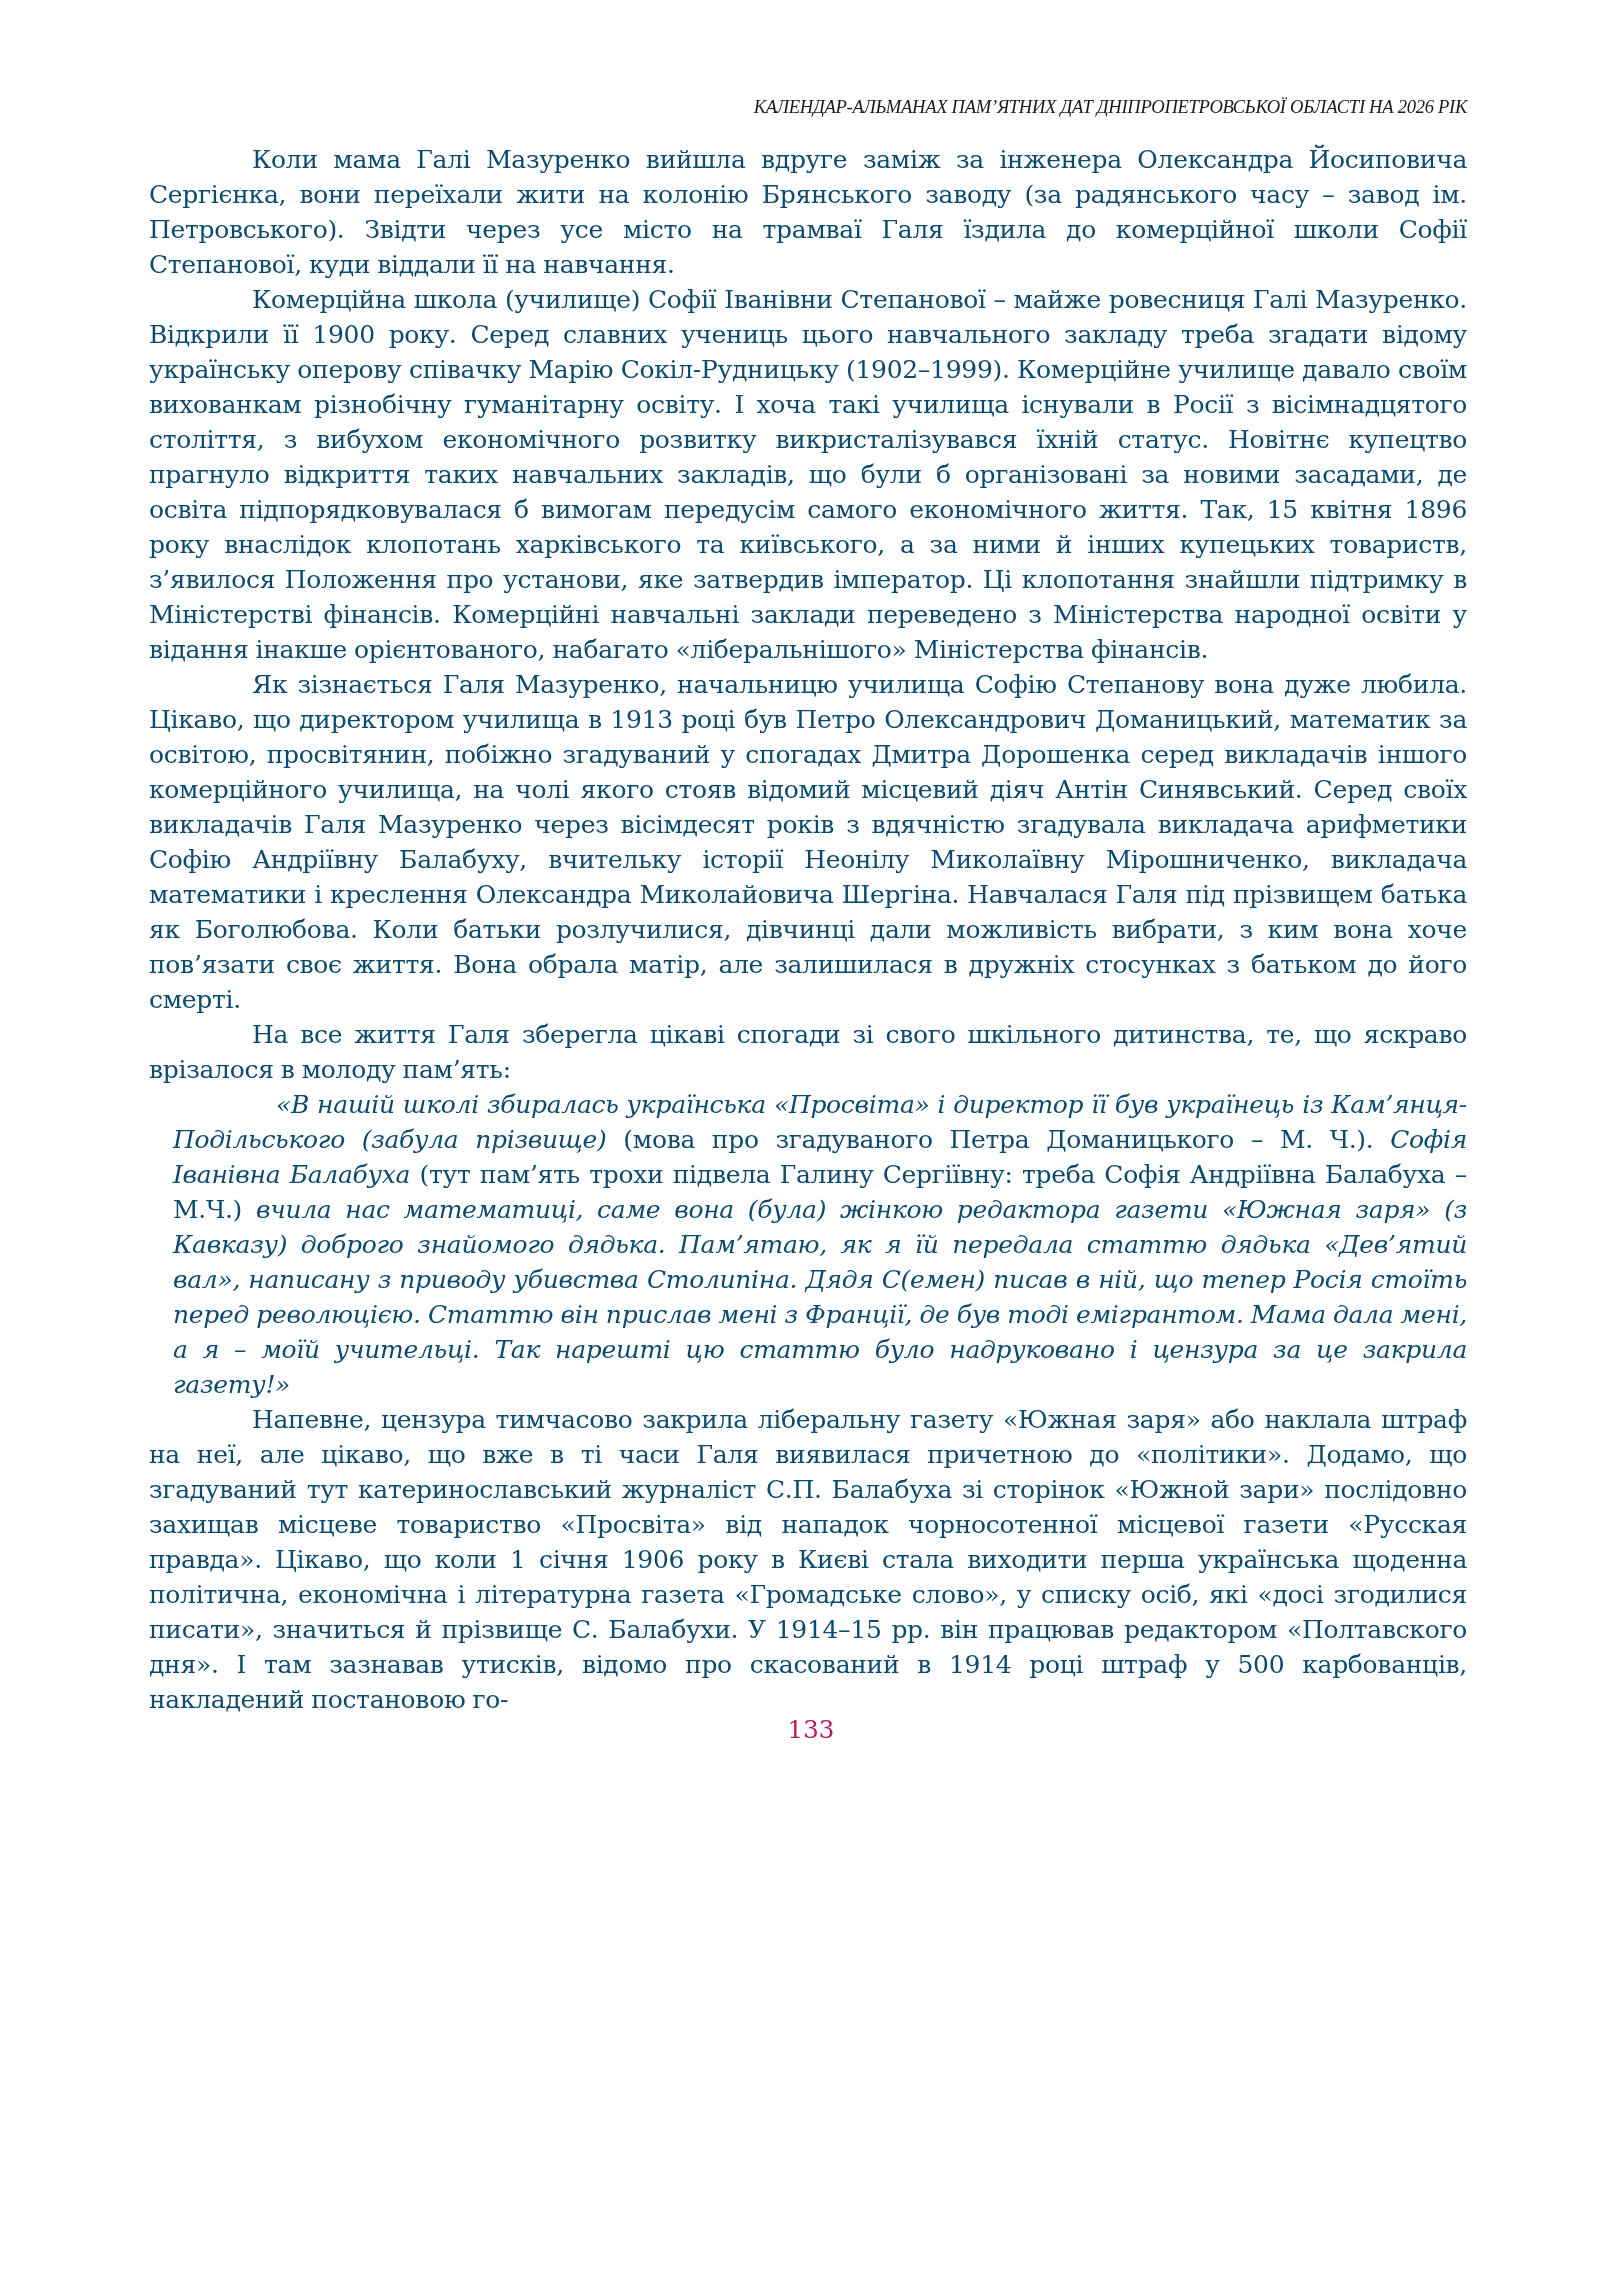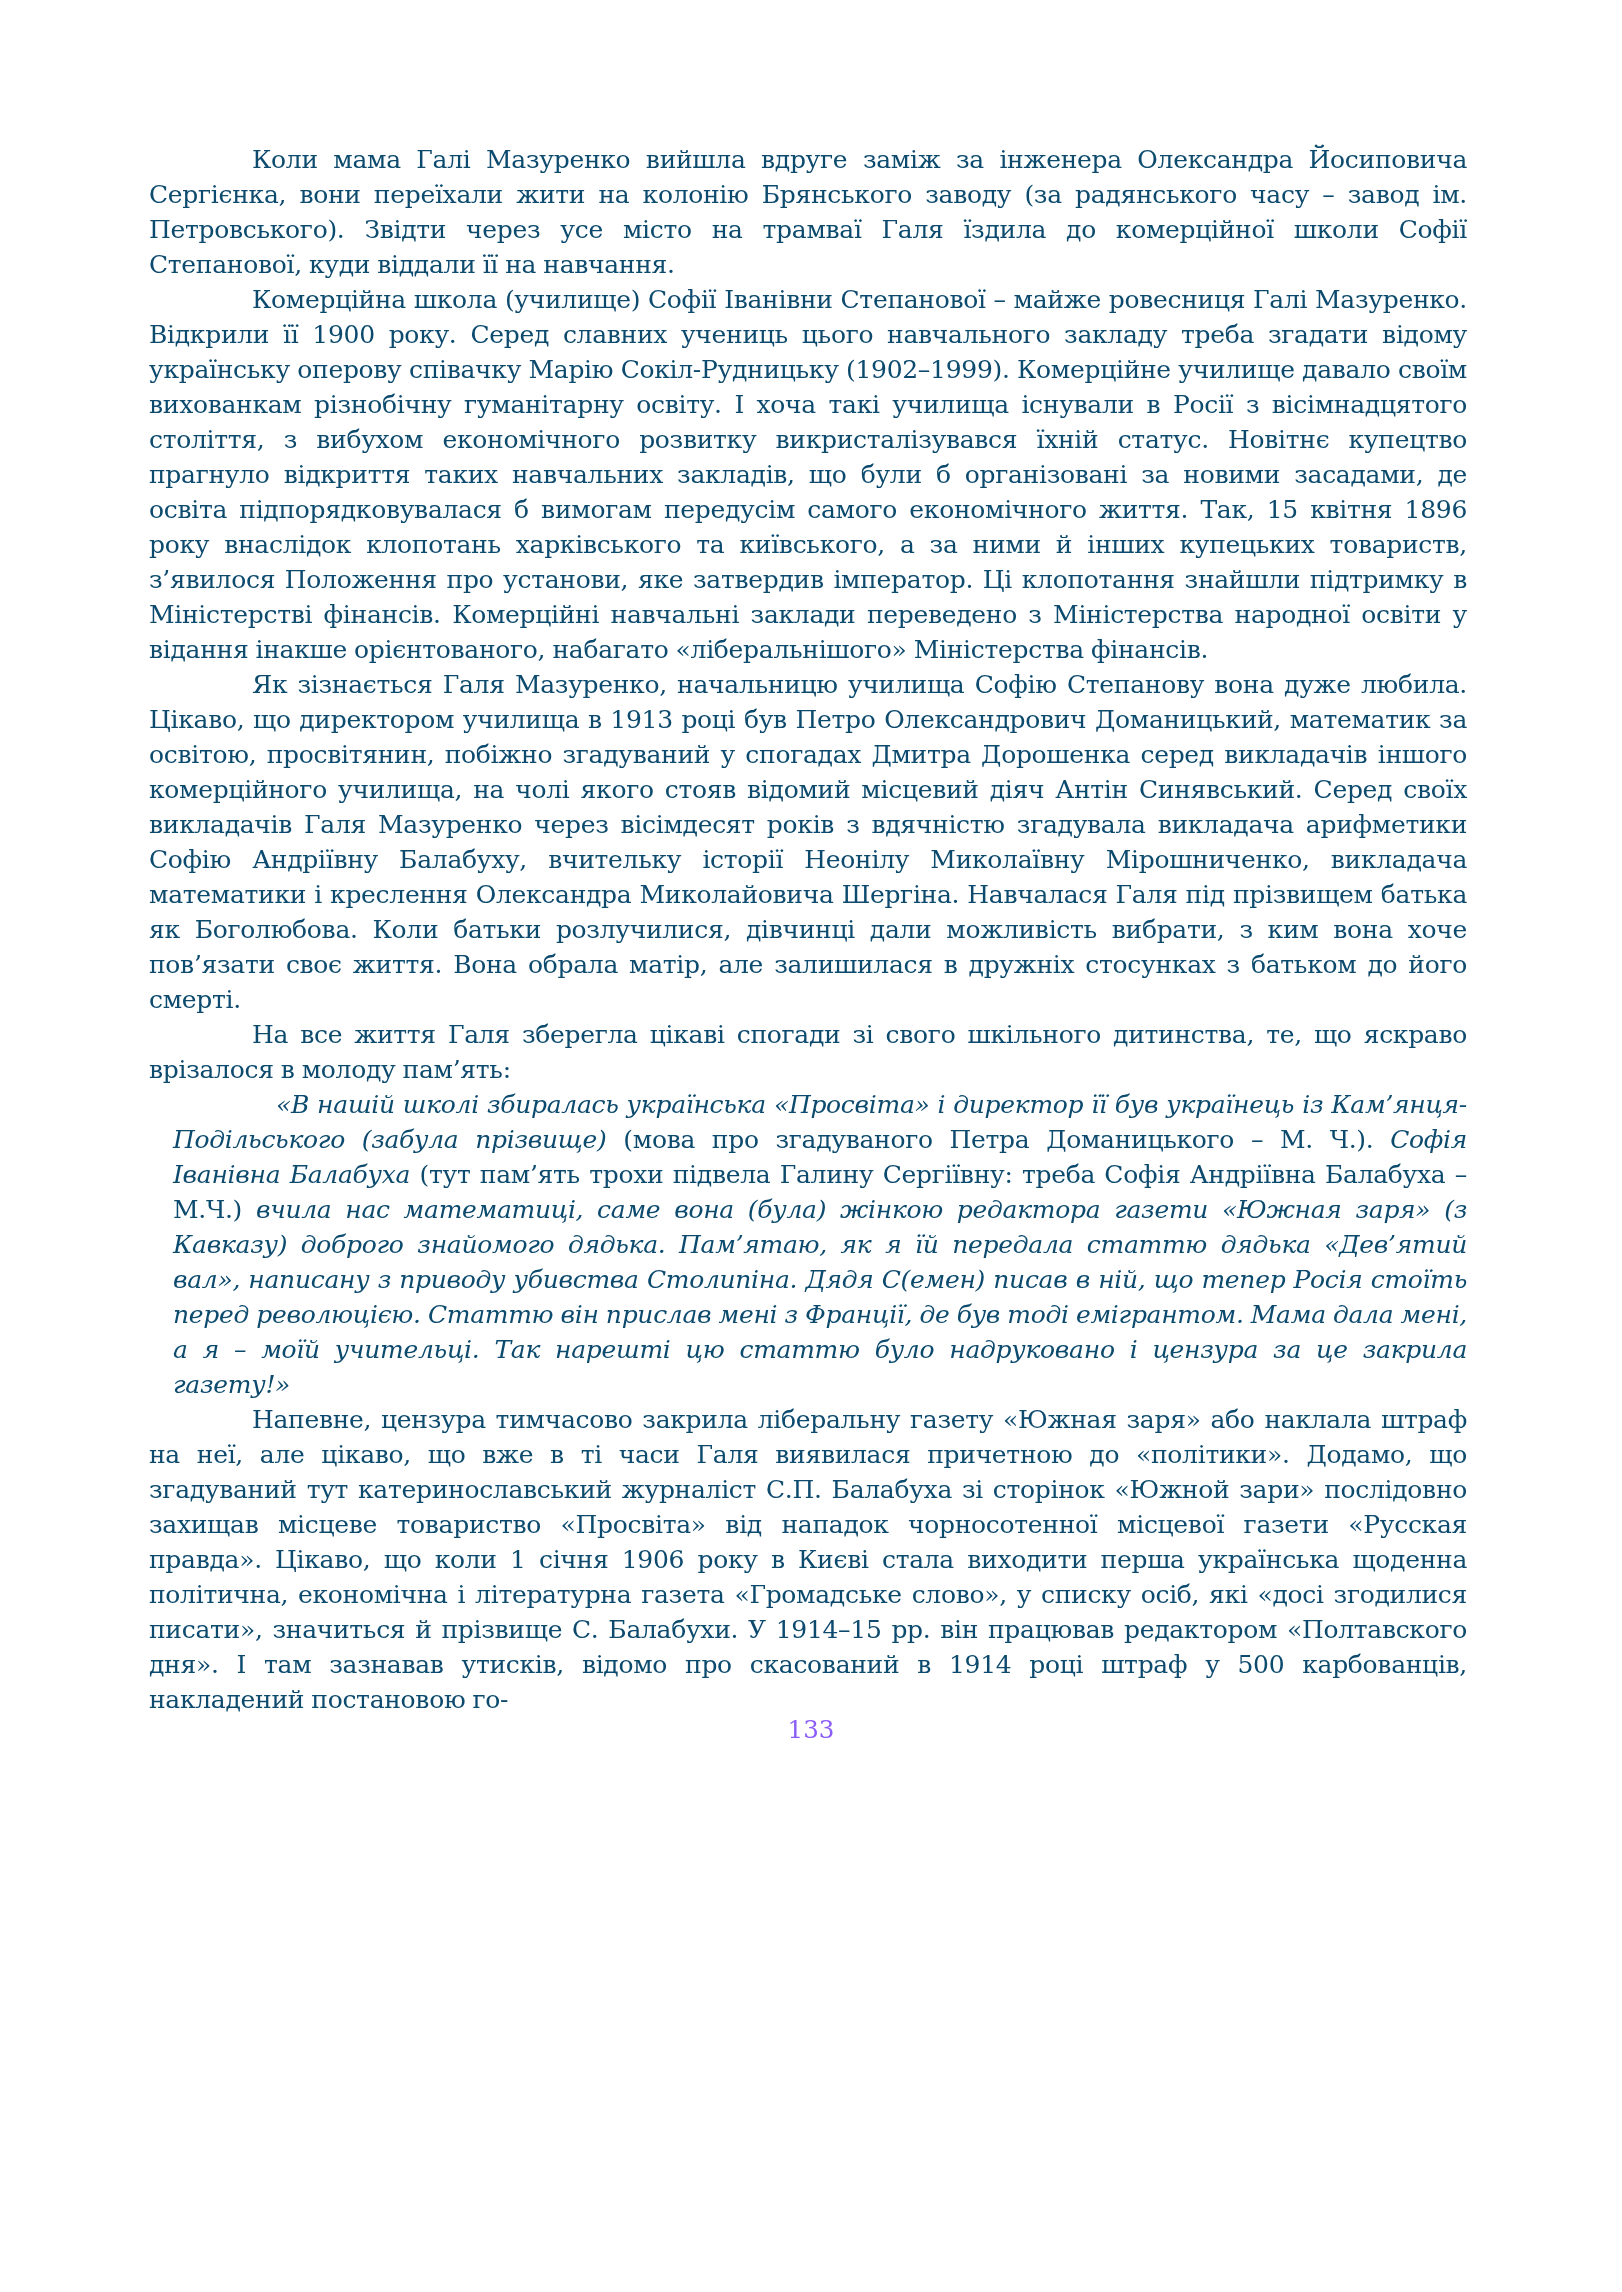--- a/index.html
+++ b/index.html
@@ -16,27 +16,28 @@
     font-family: "DejaVu Serif", serif; font-size: 25px;
     line-height: 35px; color: #0c4a6e; text-align: justify;
     letter-spacing: -0.3px; word-spacing: -0.5px;
     hyphens: manual;
   }
   .body-text p { margin: 0; text-indent: 103px; }
   .body-text p.quote { font-style: italic; margin-left: 24px; }
   .body-text .nq { font-style: normal; }
   .page-number {
     position: absolute; top: 1715px; left: 0; width: 1622px; text-align: center;
-    font-family: "DejaVu Serif", serif; font-size: 24.5px; color: #8b5cf6;
+    font-family: "DejaVu Serif", serif; font-size: 24.5px; color: #be185d;
   }
 </style>
 </head>
 <body>
 
 <div class="page">
+  <div class="running-header">КАЛЕНДАР-АЛЬМАНАХ ПАМ’ЯТНИХ ДАТ ДНІПРОПЕТРОВСЬКОЇ ОБЛАСТІ НА 2026 РІК</div>
 
   <div class="body-text">
     <p>Коли мама Галі Мазуренко вийшла вдруге заміж за інженера Олександра Йосиповича Сергієнка, вони переїхали жити на колонію Брянського заводу (за радянського часу – завод ім. Петровського). Звідти через усе місто на трамваї Галя їздила до комерційної школи Софії Степанової, куди віддали її на навчання.</p>
     <p>Комерційна школа (училище) Софії Іванівни Степанової – майже ровесниця Галі Мазуренко. Відкрили її 1900 року. Серед славних учениць цього навчального закладу треба згадати відому українську оперову співачку Марію Сокіл-Рудницьку (1902–1999). Комерційне училище давало своїм вихованкам різнобічну гуманітарну освіту. І хоча такі училища існували в Росії з вісімнадцятого століття, з вибухом економічного розвитку викристалізувався їхній статус. Новітнє купецтво прагнуло відкриття таких навчальних закладів, що були б організовані за новими засадами, де освіта підпорядковувалася б вимогам передусім самого економічного життя. Так, 15 квітня 1896 року внаслідок клопотань харківського та київського, а за ними й інших купецьких товариств, з’явилося Положення про установи, яке затвердив імператор. Ці клопотання знайшли підтримку в Міністерстві фінансів. Комерційні навчальні заклади переведено з Міністерства народної освіти у відання інакше орієнтованого, набагато «ліберальнішого» Міністерства фінансів.</p>
     <p>Як зізнається Галя Мазуренко, начальницю училища Софію Степанову вона дуже любила. Цікаво, що директором училища в 1913 році був Петро Олександрович Доманицький, математик за освітою, просвітянин, побіжно згадуваний у спогадах Дмитра Дорошенка серед викладачів іншого комерційного училища, на чолі якого стояв відомий місцевий діяч Антін Синявський. Серед своїх викладачів Галя Мазуренко через вісімдесят років з вдячністю згадувала викладача арифметики Софію Андріївну Балабуху, вчительку історії Неонілу Миколаївну Мірошниченко, викладача математики і креслення Олександра Миколайовича Шергіна. Навчалася Галя під прізвищем батька як Боголюбова. Коли батьки розлучилися, дівчинці дали можливість вибрати, з ким вона хоче пов’язати своє життя. Вона обрала матір, але залишилася в дружніх стосунках з батьком до його смерті.</p>
     <p>На все життя Галя зберегла цікаві спогади зі свого шкільного дитинства, те, що яскраво врізалося в молоду пам’ять:</p>
     <p class="quote"><span>«В нашій школі збиралась українська «Просвіта» і директор її був українець із Кам’янця-Подільського (забула прізвище)</span><span class="nq"> (мова про згадуваного Петра Доманицького – М. Ч.). </span><span>Софія Іванівна Балабуха</span><span class="nq"> (тут пам’ять трохи підвела Галину Сергіївну: треба Софія Андріївна Балабуха – М.Ч.) </span><span>вчила нас математиці, саме вона (була) жінкою редактора газети «Южная заря» (з Кавказу) доброго знайомого дядька. Пам’ятаю, як я їй передала статтю дядька «Дев’ятий вал», написану з приводу убивства Столипіна. Дядя С(емен) писав в ній, що тепер Росія стоїть перед революцією. Статтю він прислав мені з Франції, де був тоді емігрантом. Мама дала мені, а я – моїй учительці. Так нарешті цю статтю було надруковано і цензура за це закрила газету!»</span></p>
     <p>Напевне, цензура тимчасово закрила ліберальну газету «Южная заря» або наклала штраф на неї, але цікаво, що вже в ті часи Галя виявилася причетною до «політики». Додамо, що згадуваний тут катеринославський журналіст С.П. Балабуха зі сторінок «Южной зари» послідовно захищав місцеве товариство «Просвіта» від нападок чорносотенної місцевої газети «Русская правда». Цікаво, що коли 1 січня 1906 року в Києві стала виходити перша українська щоденна політична, економічна і літературна газета «Громадське слово», у списку осіб, які «досі згодилися писати», значиться й прізвище С. Балабухи. У 1914–15 рр. він працював редактором «Полтавского дня». І там зазнавав утисків, відомо про скасований в 1914 році штраф у 500 карбованців, накладений постановою го-</p>
   </div>
 

